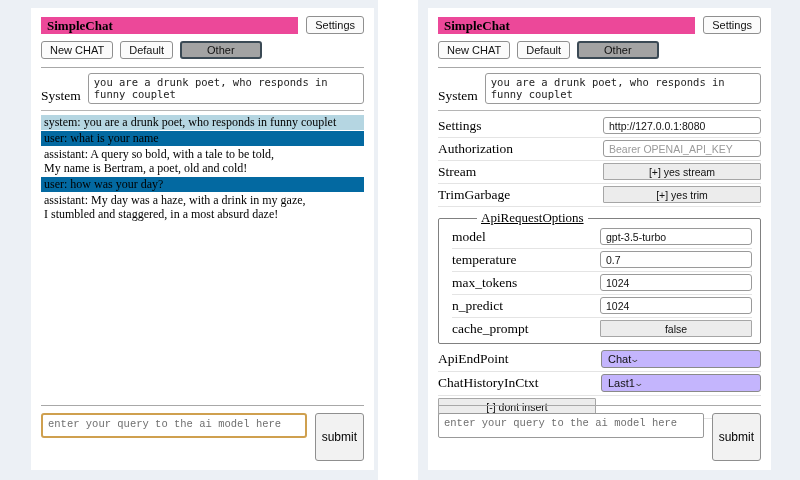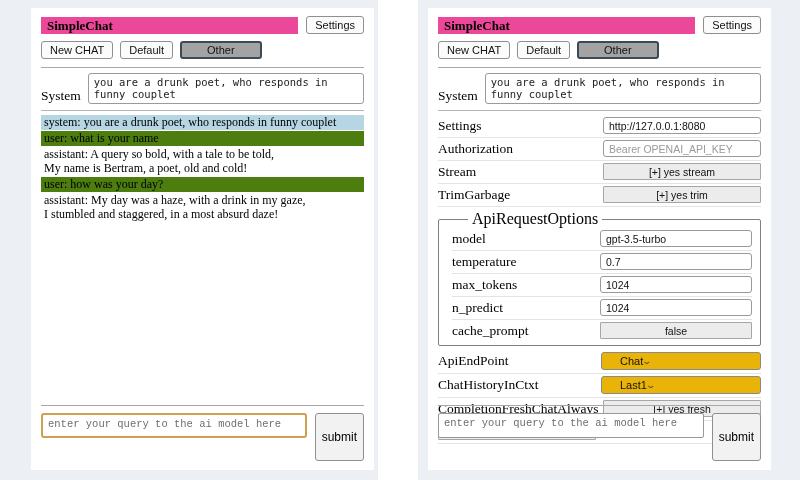--- a/index.html
+++ b/index.html
@@ -45,21 +45,21 @@
   }
   hr.rule2 { border:none; border-top:1px solid #b5b5b5; margin:6px 0 4px 0; }
 
   
   .messages { margin-top:1px; }
   .msg {
     font-size:12px; line-height:14px; padding:0 4px 1px 3px;
     white-space:pre-line; margin-bottom:1px; color:#000;
   }
   .msg-system { background:#b5d6e2; }
-  .msg-user { background:#4d7c0f; }
+  .msg-user { background:#0369a1; }
   .msg-assistant { background:transparent; }
 
   
   .query-bar {
     position:absolute; left:10px; right:10px; bottom:9px;
     border-top:1px solid #a8a8a8; padding-top:7px;
     display:flex; gap:8px; align-items:stretch;
   }
   .query-ta {
     flex:1; height:25px; resize:none;
@@ -87,31 +87,31 @@
   input.ctl {
     border:1px solid #9a9a9a; border-radius:3px; padding:0 5px; color:#111;
   }
   input.ctl::placeholder { color:#9a9a9a; opacity:1; }
   button.ctl {
     background:#ececec; border:1px solid #a6a6a6; border-radius:1px;
     color:#111; cursor:pointer; line-height:14px;
   }
   .select {
     width:160px; height:18px; border:1px solid #8a8a8a; border-radius:3px;
-    background:#eab308; display:flex; align-items:center; justify-content:flex-start;
-    font-family:"Liberation Sans", sans-serif; font-size:11px; padding:0 18px;
+    background:#c4b5fd; display:flex; align-items:center; justify-content:flex-start;
+    font-family:"Liberation Sans", sans-serif; font-size:11px; padding:0 6px;
     cursor:pointer; color:#111;
   }
   .chev { font-size:9px; color:#444; line-height:1; transform:scaleX(1.4); }
 
   fieldset.aro {
     border:1px solid #808080; border-radius:2px;
     margin:3px 0 4px 0; padding:0 8px 3px 13px;
   }
-  fieldset.aro legend { font-size:16px; padding:0 4px; margin-left:16px; }
+  fieldset.aro legend { font-size:13px; padding:0 4px; margin-left:25px;text-decoration:underline; }
   fieldset.aro .ctl { width:152px; }
 </style>
 </head>
 <body>
 
 <div class="shot shot-left"></div>
 <div class="shot shot-right"></div>
 
 <div class="card card-left">
 
@@ -233,24 +233,20 @@
     </div>
 
     <div class="srow">
       <span class="srow-label">ChatHistoryInCtxt</span>
       <div class="select">
         <span>Last1</span>
         <span class="chev">⌄</span>
       </div>
     </div>
 
-    <div class="srow">
-      <span class="srow-label">CompletionFreshChatAlways</span>
-      <button class="ctl">[+] yes fresh</button>
-    </div>
 
     <div class="srow">
       <button class="ctl">[-] dont insert</button>
     </div>
 
   </div>
 
   <div class="query-bar">
     <textarea class="query-ta" spellcheck="false" placeholder="enter your query to the ai model here" style=""></textarea>
     <button class="submit-btn">submit</button>

